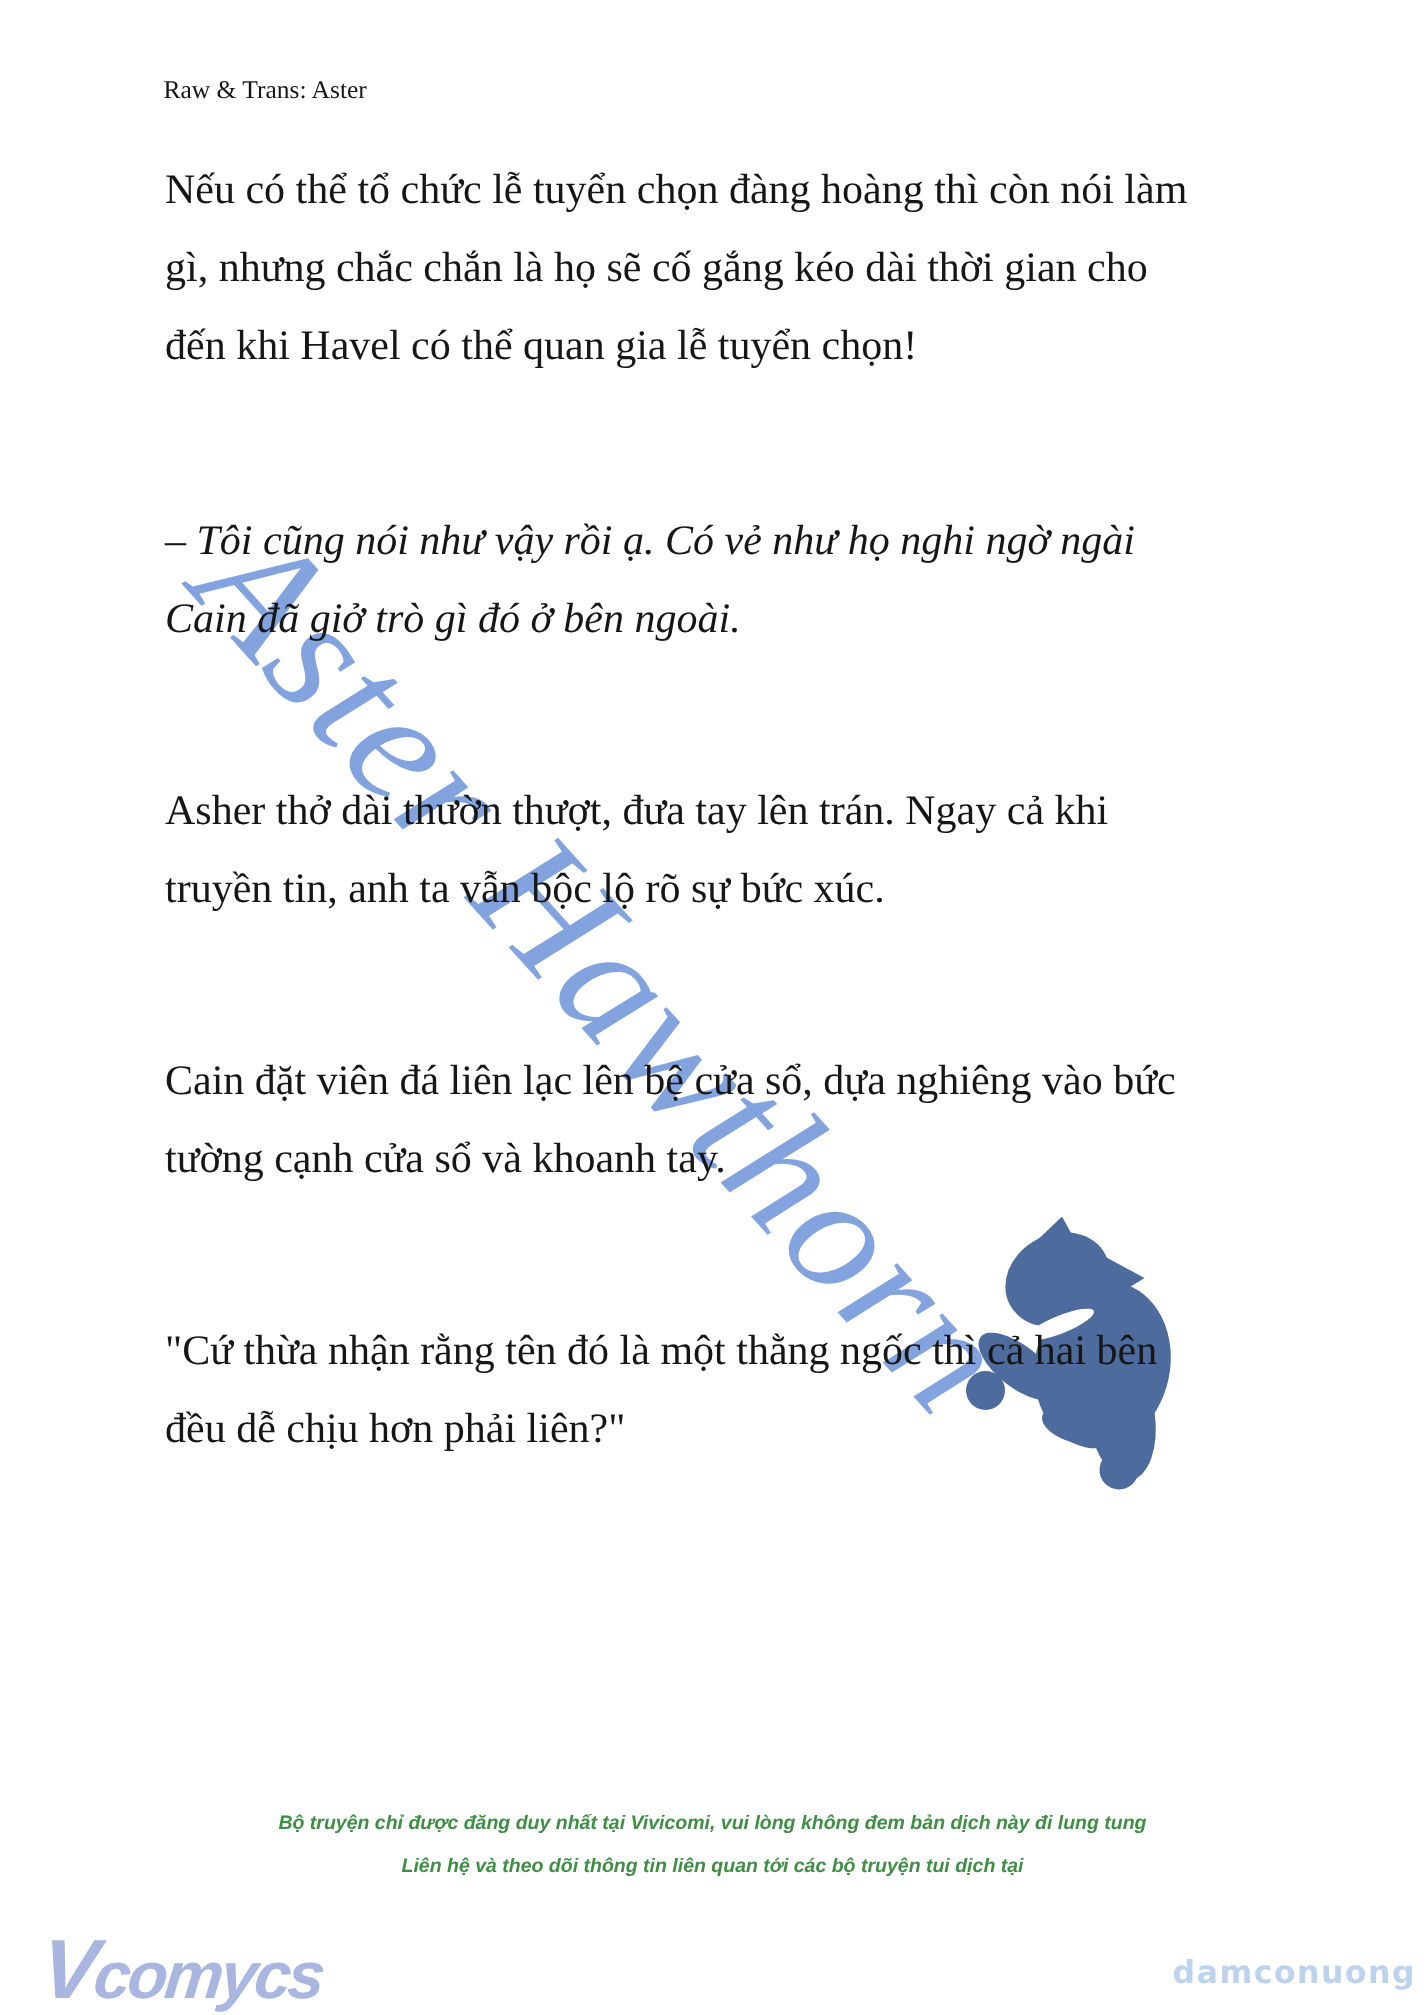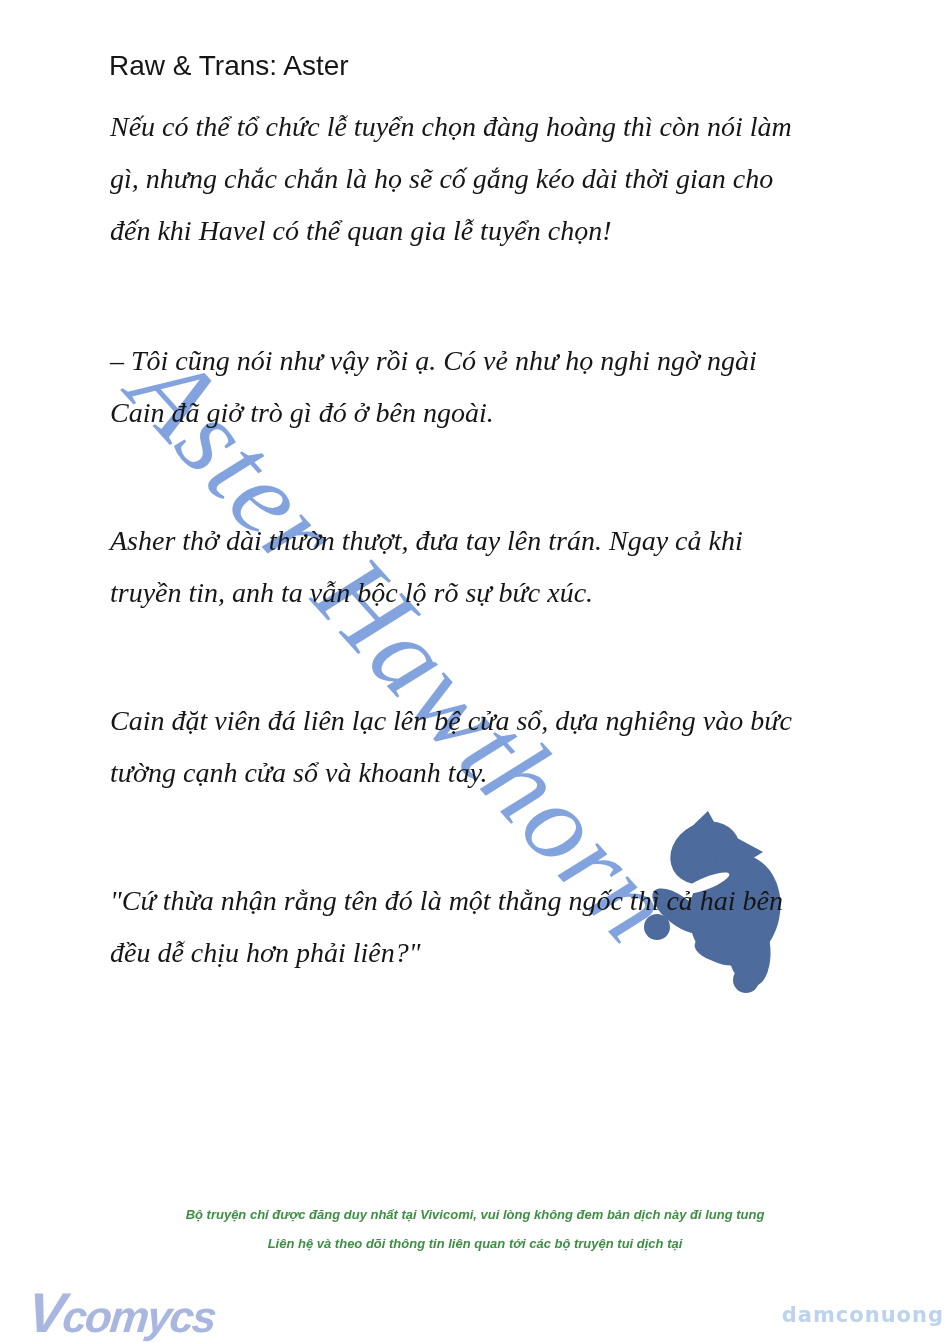--- a/index.html
+++ b/index.html
@@ -5,22 +5,22 @@
   html,body{margin:0;padding:0;background:#ffffff;}
   .page{
     position:relative;
     width:950px;height:1343px;
     background:#ffffff;
     overflow:hidden;
     font-family:"Liberation Serif", serif;
   }
   .credit{
     position:absolute;left:109px;top:50px;
-    font-family:Liberation Sans, sans-serif;
-    font-size:28px;color:var(--text-black);
+    font-family:Liberation Serif, serif;
+    font-size:17px;color:var(--text-black);
     z-index:2;white-space:nowrap;
   }
   .watermark{
     position:absolute;left:200px;top:326px;
     font-family:"Liberation Serif", serif;
     font-style:italic;
     font-size:112px;
     letter-spacing:2px;
     color:var(--watermark-blue);
     transform:rotate(48deg);
@@ -35,21 +35,20 @@
     width:140px;height:200px;
     z-index:0;
   }
   .cat .fill{fill:var(--cat-blue);}
   .bodyline{
     position:absolute;left:110px;
     font-size:28px;line-height:1.35;
     color:var(--text-black);
     white-space:nowrap;
     z-index:2;
-    font-style:italic;
   }
   .italicline{font-style:italic;}
   .footer{
     position:absolute;left:0;top:1200px;width:950px;
     text-align:center;z-index:2;
   }
   .footer div{
     font-family:"Liberation Sans", sans-serif;
     font-style:italic;font-weight:bold;
     font-size:13px;line-height:29px;

